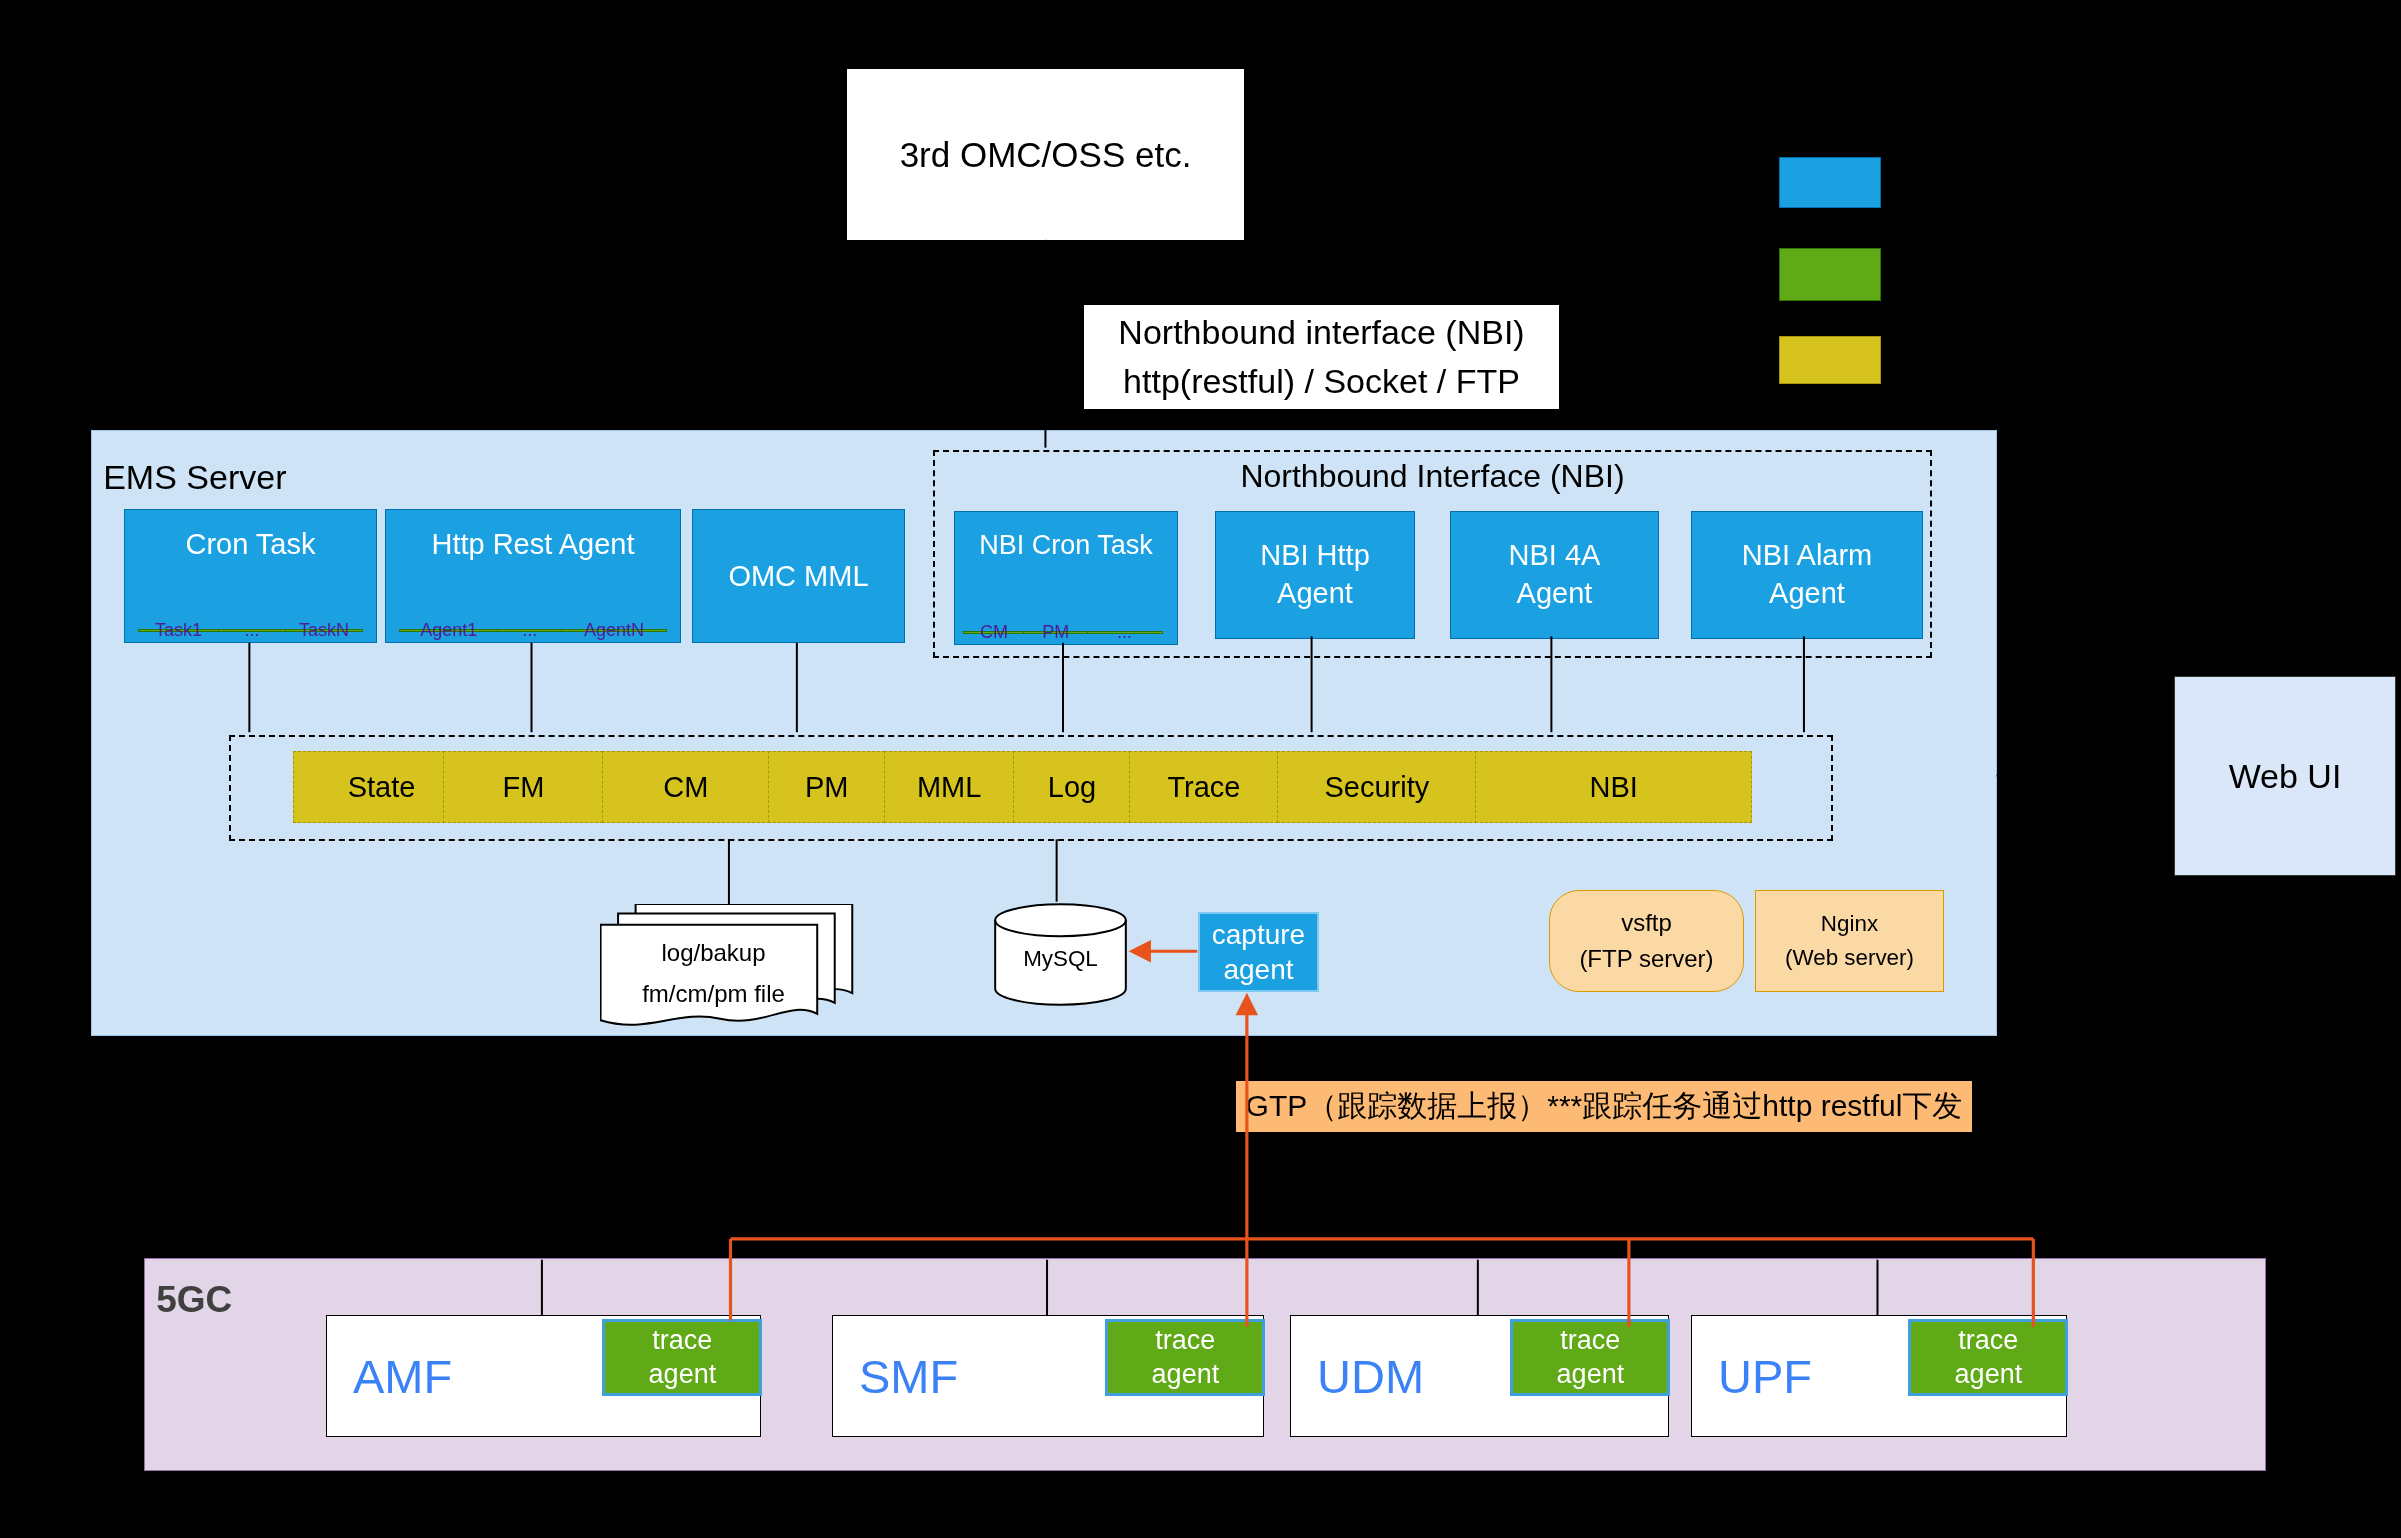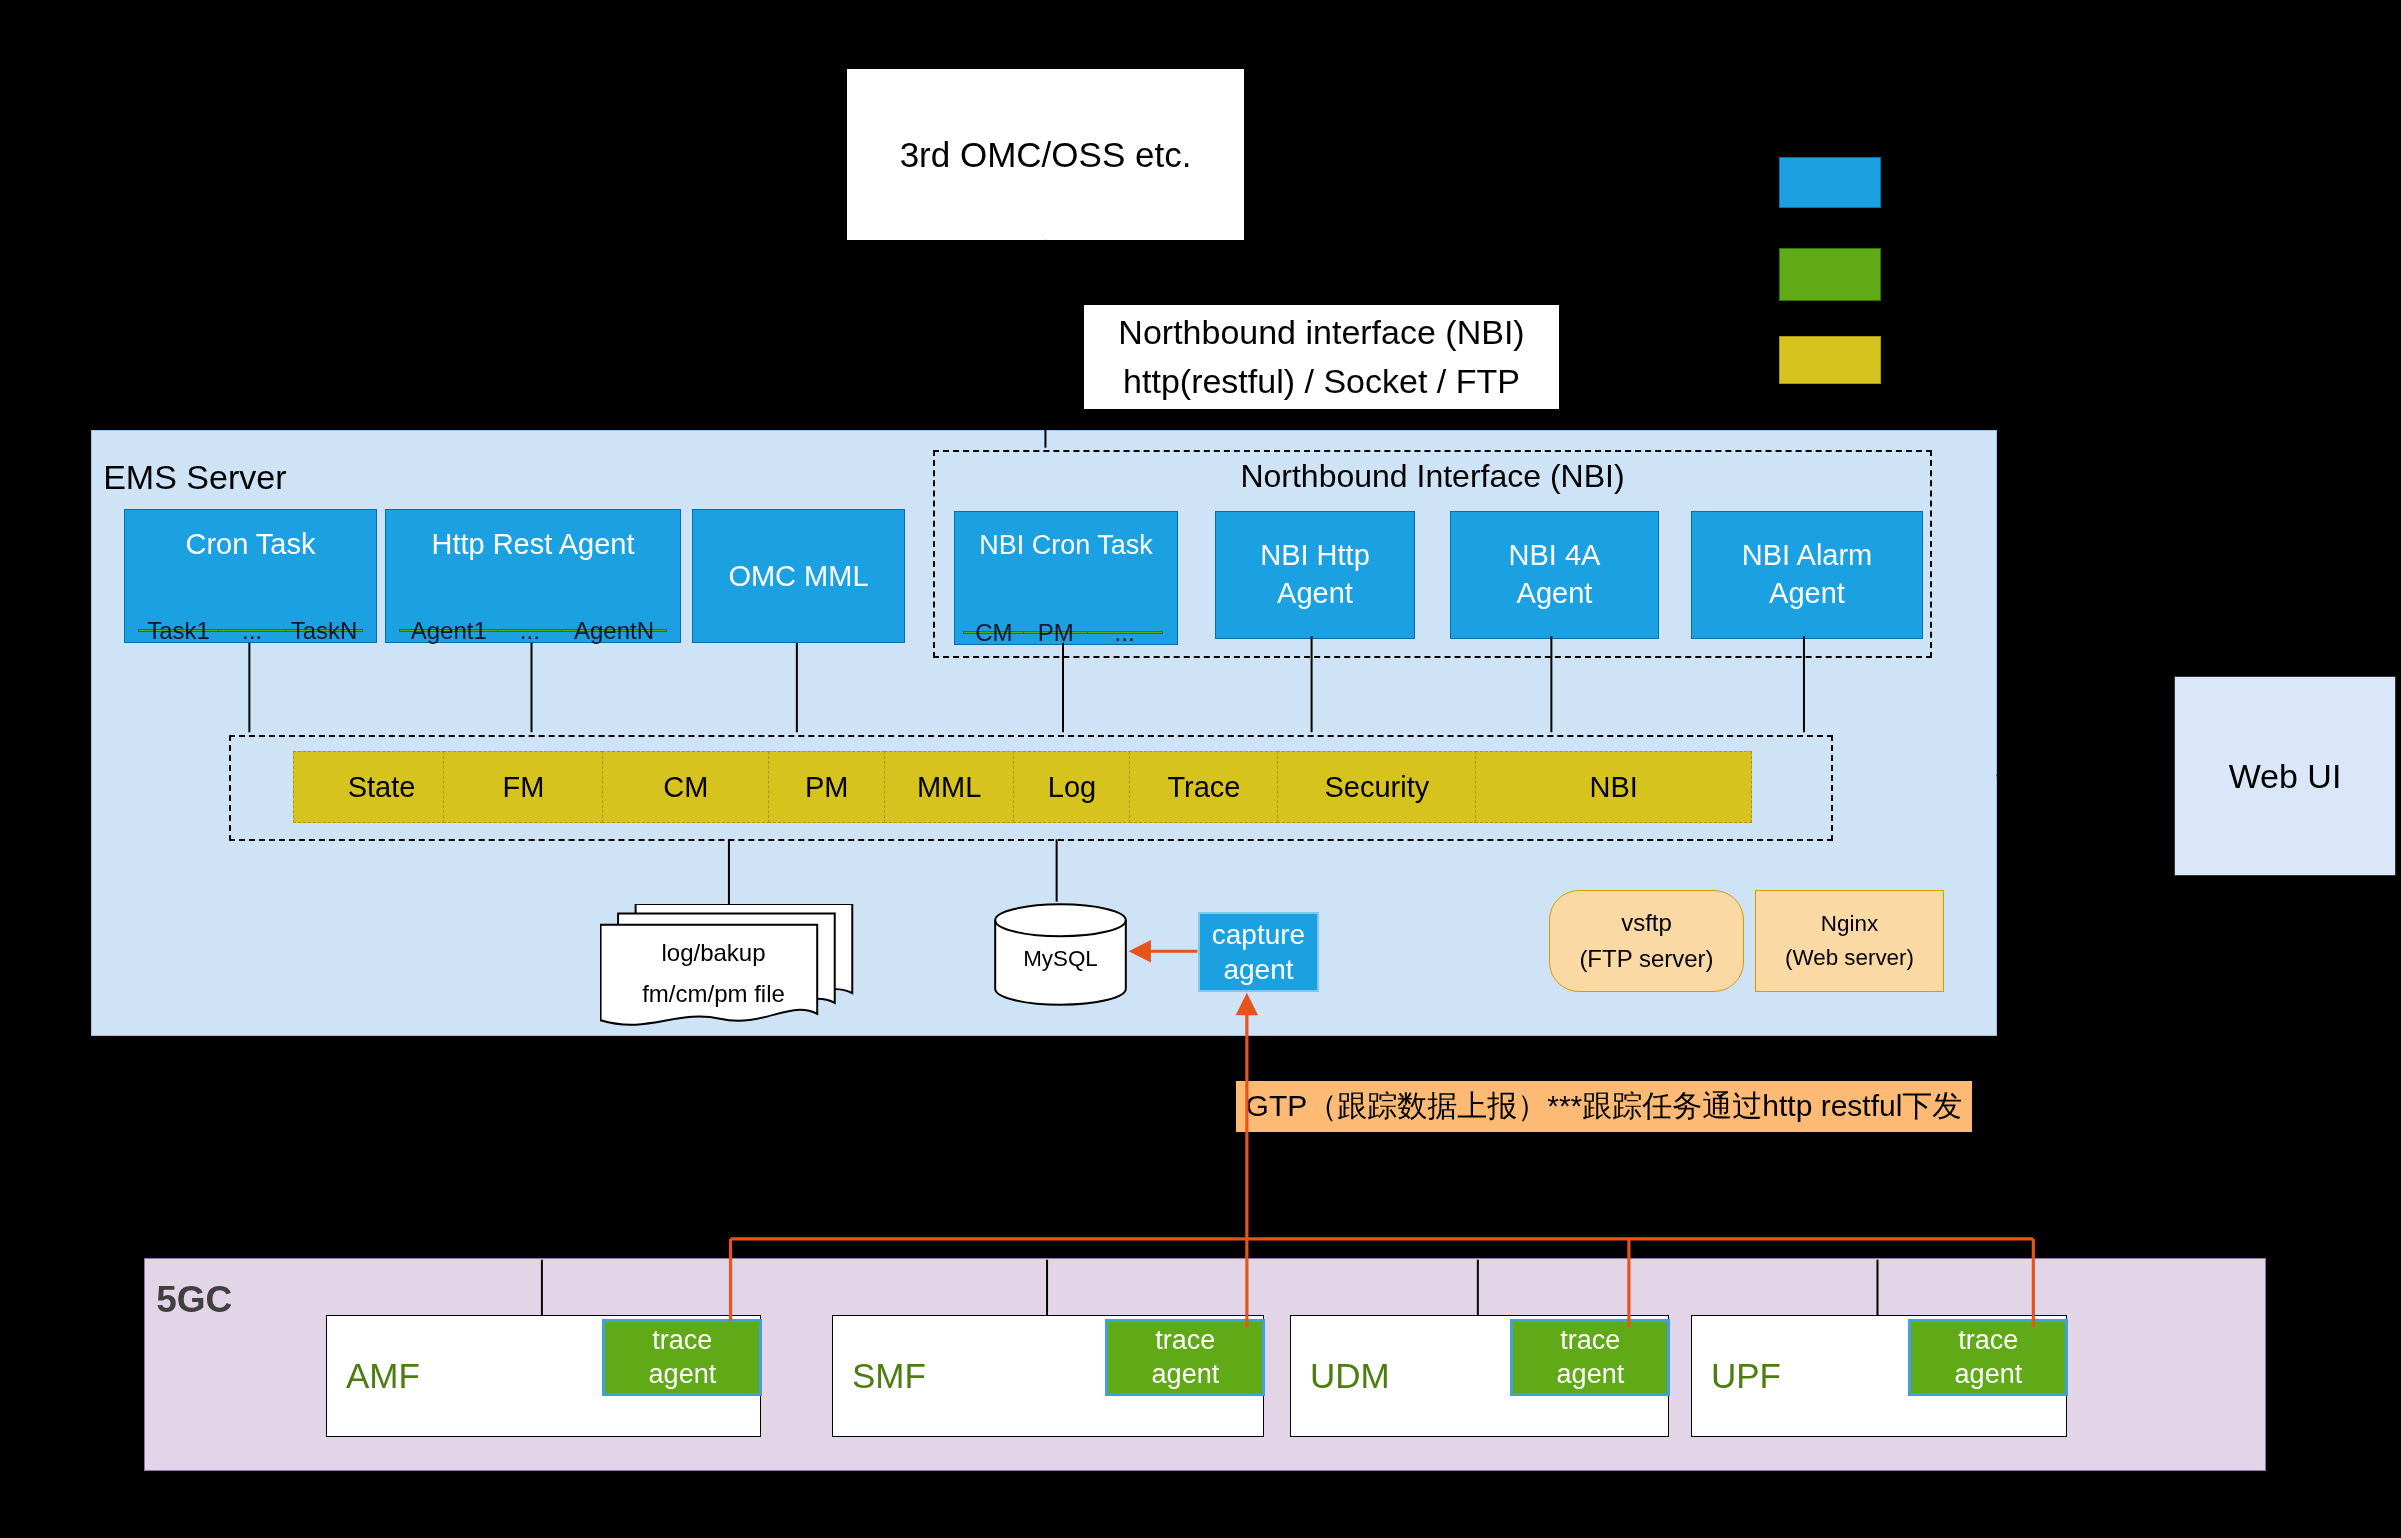--- a/index.html
+++ b/index.html
@@ -22,21 +22,21 @@
 
   .ems{left:91px;top:430px;width:1906px;height:606px;background:var(--ems_bg,#cfe3f6);
        border:1.6px solid var(--ems_border,#9dc3e6);box-sizing:border-box;}
   .ems-title{position:absolute;left:11.2px;top:27px;font-size:34px;color:#000;}
 
   .bluebox{position:absolute;background:var(--blue,#1ba1e2);border:1.6px solid var(--blue_dark,#006eaf);
            box-sizing:border-box;color:#fff;}
   .bluebox .title{position:absolute;left:0;right:0;top:17.6px;text-align:center;font-size:29px;}
   .subs{position:absolute;left:12.8px;right:12.8px;bottom:9.6px;height:51px;display:flex;}
   .sub{background:var(--green,#60a917);border:1.6px solid var(--green_dark,#2d7600);box-sizing:border-box;
-       display:flex;align-items:center;justify-content:center;font-size:24px;color:#0f172a;margin-top:48px;}
+       display:flex;align-items:center;justify-content:center;font-size:18px;color:#4c1d95;margin-top:48px;}
   .sub + .sub{margin-left:-1.6px;}
 
   .cron{left:32px;top:78px;width:253px;height:134px;}
   .httprest{left:293px;top:78px;width:296px;height:134px;}
   .omcmml{left:600px;top:78px;width:213px;height:134px;font-size:29px;}
 
   .nbi-dashed{position:absolute;left:841px;top:19px;width:999px;height:208px;border:2.4px dashed #000;box-sizing:border-box;}
   .nbi-title{position:absolute;left:0;right:0;top:6.4px;text-align:center;font-size:32px;color:#000;}
   .nbicron{left:19px;top:59px;width:224px;height:134px;}
   .nbicron .title{font-size:27px;}
@@ -71,21 +71,21 @@
 
   .webui{left:2174px;top:676px;width:222px;height:200px;background:var(--webui_bg,#d9e7f8);
          border:1.6px solid #333;box-sizing:border-box;font-size:34px;color:#000;}
 
   .gtp{left:1236px;top:1081px;background:#fdba74;color:#000;font-size:30px;padding:4.8px 9.6px;white-space:nowrap;}
 
   .core{left:144px;top:1258px;width:2122px;height:213px;background:var(--purple_bg,#e1d5e7);
         border:1.6px solid var(--purple_border,#9673a6);box-sizing:border-box;}
   .core-title{position:absolute;left:11.2px;top:20px;font-size:37px;font-weight:bold;color:#404040;}
   .node{position:absolute;background:#fff;border:1.6px solid #000;box-sizing:border-box;}
-  .node-name{position:absolute;left:19px;top:50%;transform:translateY(-50%);font-size:35px;color:#4d7c0f;}
+  .node-name{position:absolute;left:26px;top:50%;transform:translateY(-50%);font-size:47px;color:#3b82f6;}
   .trace{position:absolute;right:-2.4px;top:3.2px;width:160px;height:77px;background:var(--green,#60a917);
          border:3.2px solid var(--trace_border,#3f9fdf);box-sizing:border-box;color:#fff;font-size:27px;line-height:1.25;}
   .node-amf{left:181px;top:56px;width:435px;height:122px;}
   .node-smf{left:687px;top:56px;width:432px;height:122px;}
   .node-udm{left:1145px;top:56px;width:379px;height:122px;}
   .node-upf{left:1546px;top:56px;width:376px;height:122px;}
 
   .lines{position:absolute;left:0;top:0;pointer-events:none;}
   .lines .black{stroke:#000;stroke-width:2.5;fill:none;}
   .lines .orange{stroke:var(--arrow_orange,#e8531c);stroke-width:4;fill:none;}

